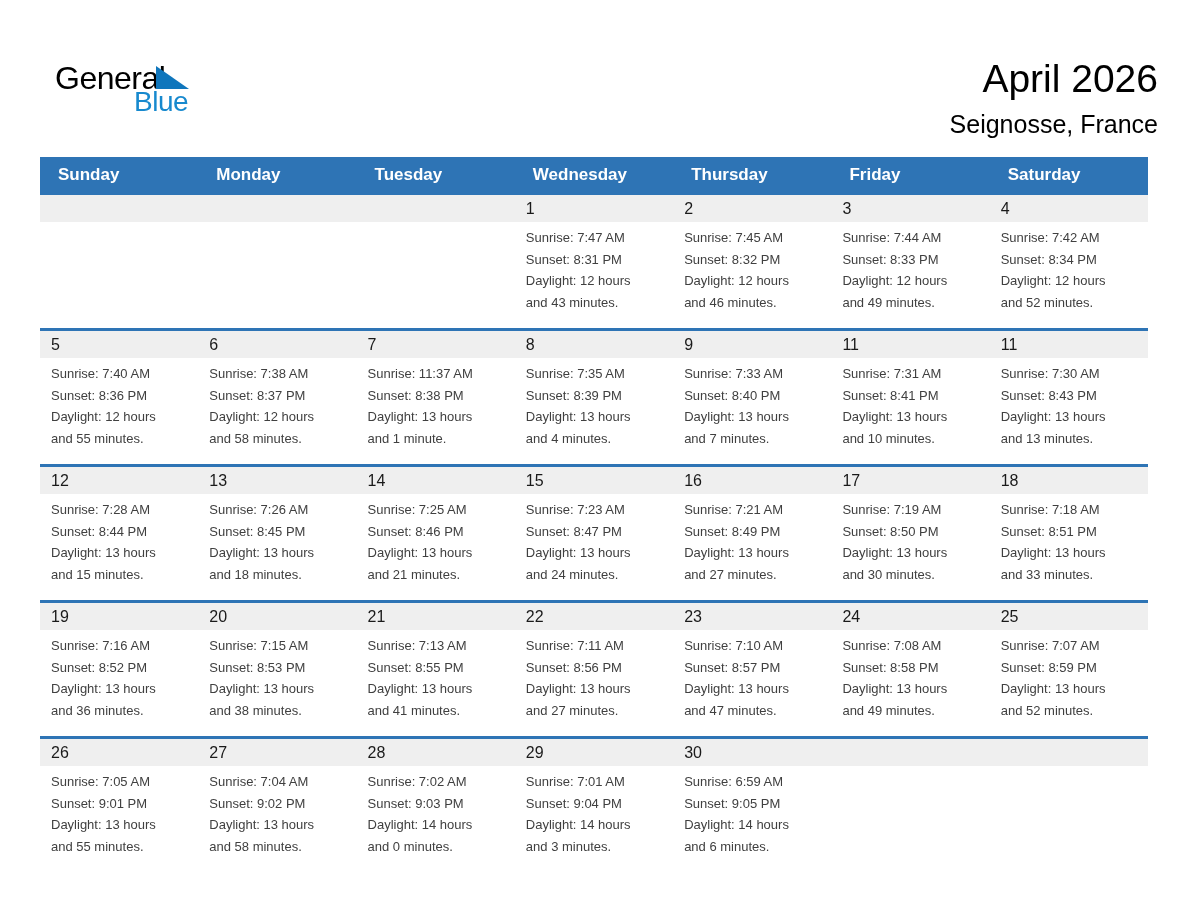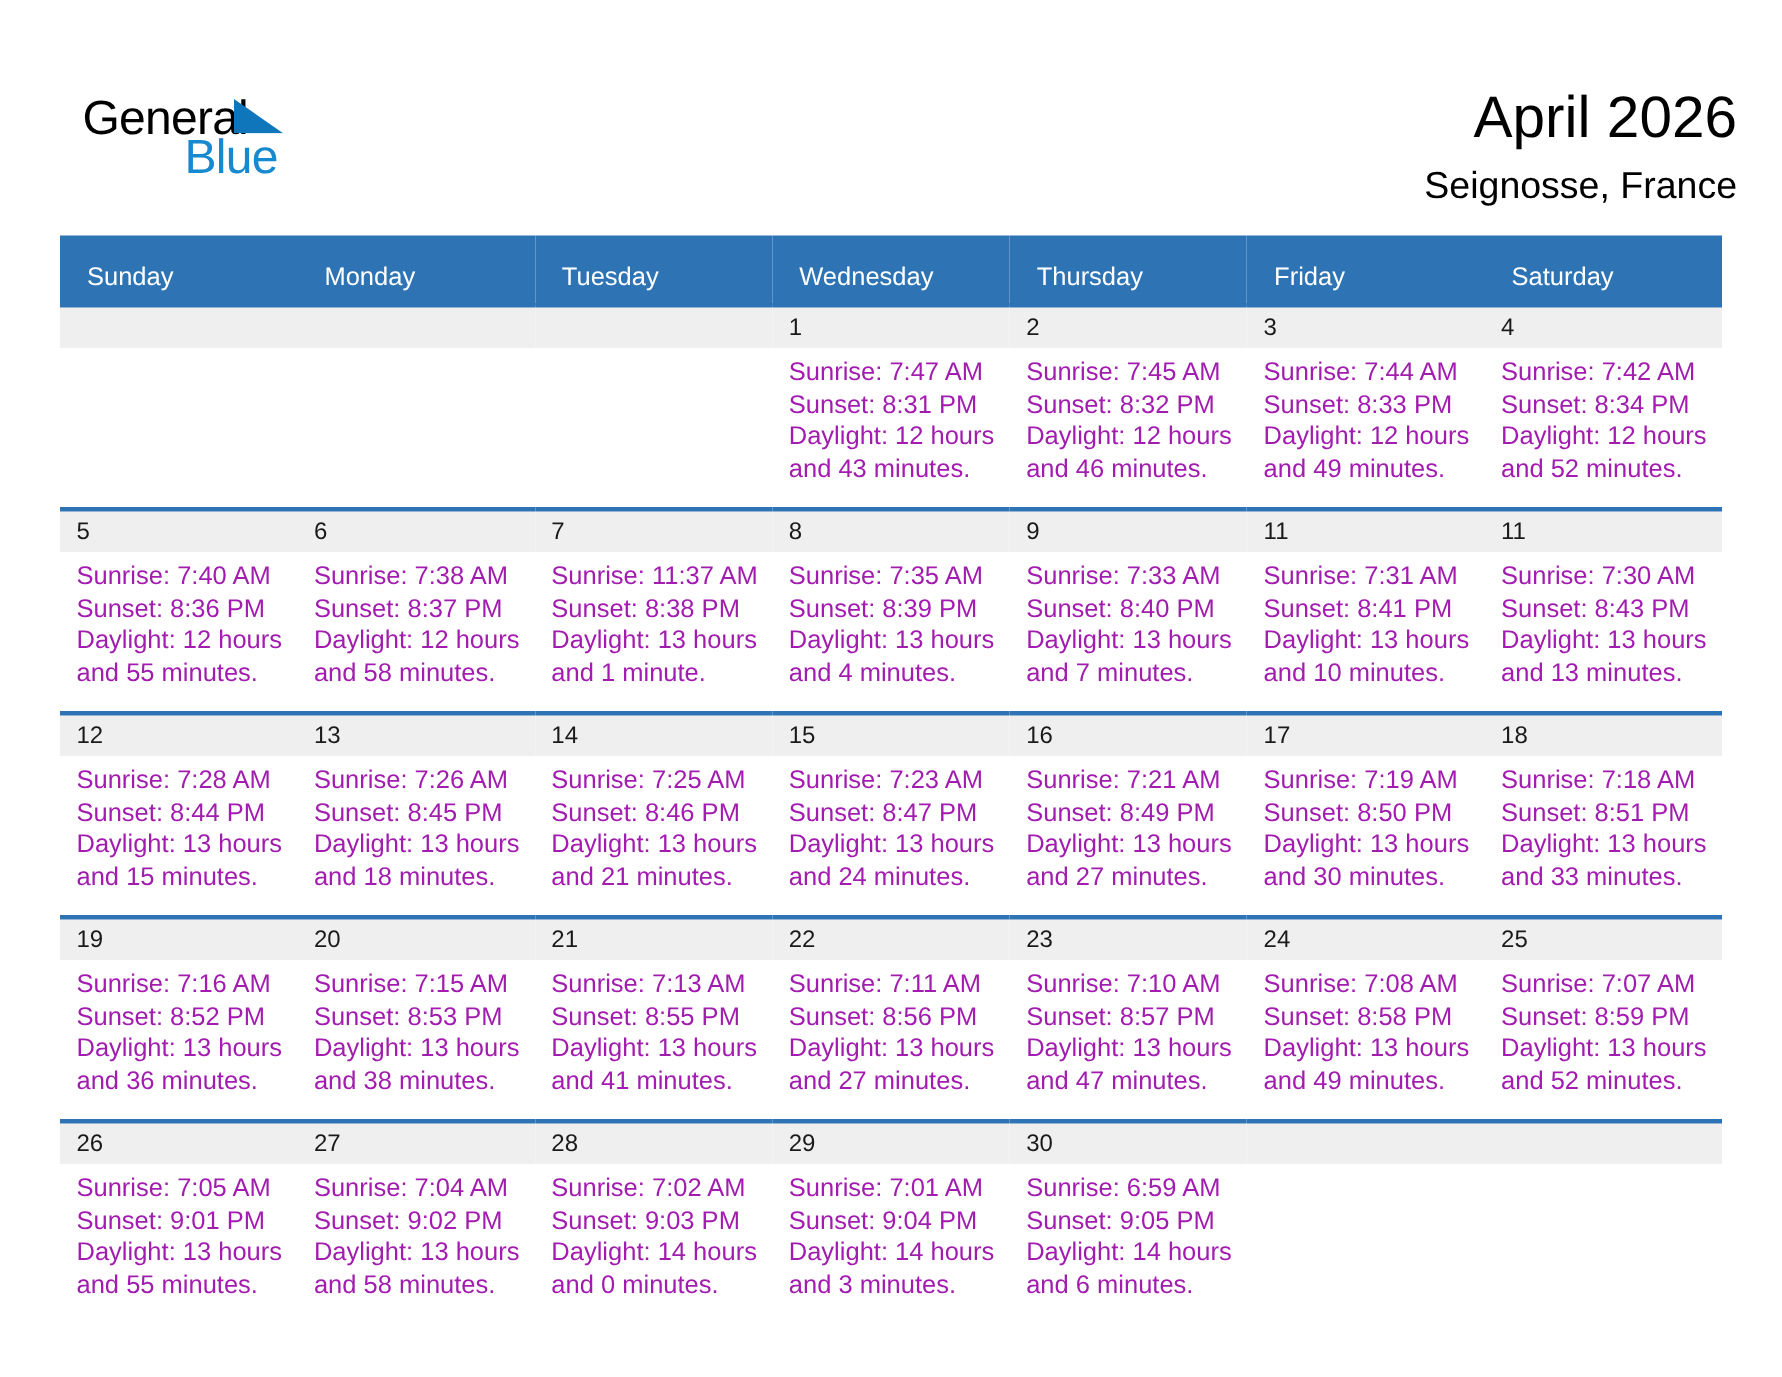--- a/index.html
+++ b/index.html
@@ -37,22 +37,22 @@
   }
   .logo-triangle {
     position: absolute;
     left: 101px; top: 4px;
     width: 33px; height: 23px;
     background: #0F76BC;
     clip-path: polygon(0 0, 100% 100%, 0 100%);
   }
   .logo-blue {
     position: absolute;
-    left: 68px; top: 26px;
-    font-size: 32px;
+    left: 79px; top: 26px;
+    font-size: 28px;
     font-weight: 500;
     letter-spacing: -0.5px;
     color: #1789CE;
     line-height: 1;
   }
   .titles {
     position: absolute;
     right: 30px;
     top: 58px;
     text-align: right;
@@ -75,45 +75,45 @@
   table.calendar {
     border-collapse: collapse;
     table-layout: fixed;
     width: 1108px;
     margin-left: 40px;
   }
   table.calendar thead th {
     background: #2E74B5;
     color: #ffffff;
     font-size: 17px;
-    font-weight: 400;
+    font-weight: 700;
     text-align: left;
-    padding: 18px 0 7px 18px;
+    padding: 8px 0 7px 18px;
   }
   table.calendar tbody tr {
     border-top: 3px solid #2E74B5;
   }
   table.calendar tbody td {
     height: 133px;
     vertical-align: top;
     padding: 0;
   }
   .datebar {
     background: #EFEFEF;
     height: 27px;
     line-height: 27px;
     padding-left: 11px;
     font-size: 16px;
     color: #1A1A1A;
   }
   .details {
     padding: 5px 4px 0 11px;
-    font-size: 17px;
+    font-size: 13px;
     line-height: 21.5px;
-    color: #a21caf;
+    color: #404040;
   }
 </style>
 </head>
 <body>
 
 <div class="page">
   <div class="top">
     <div class="logo">
       <span class="logo-general">General</span>
       <span class="logo-triangle"></span>

